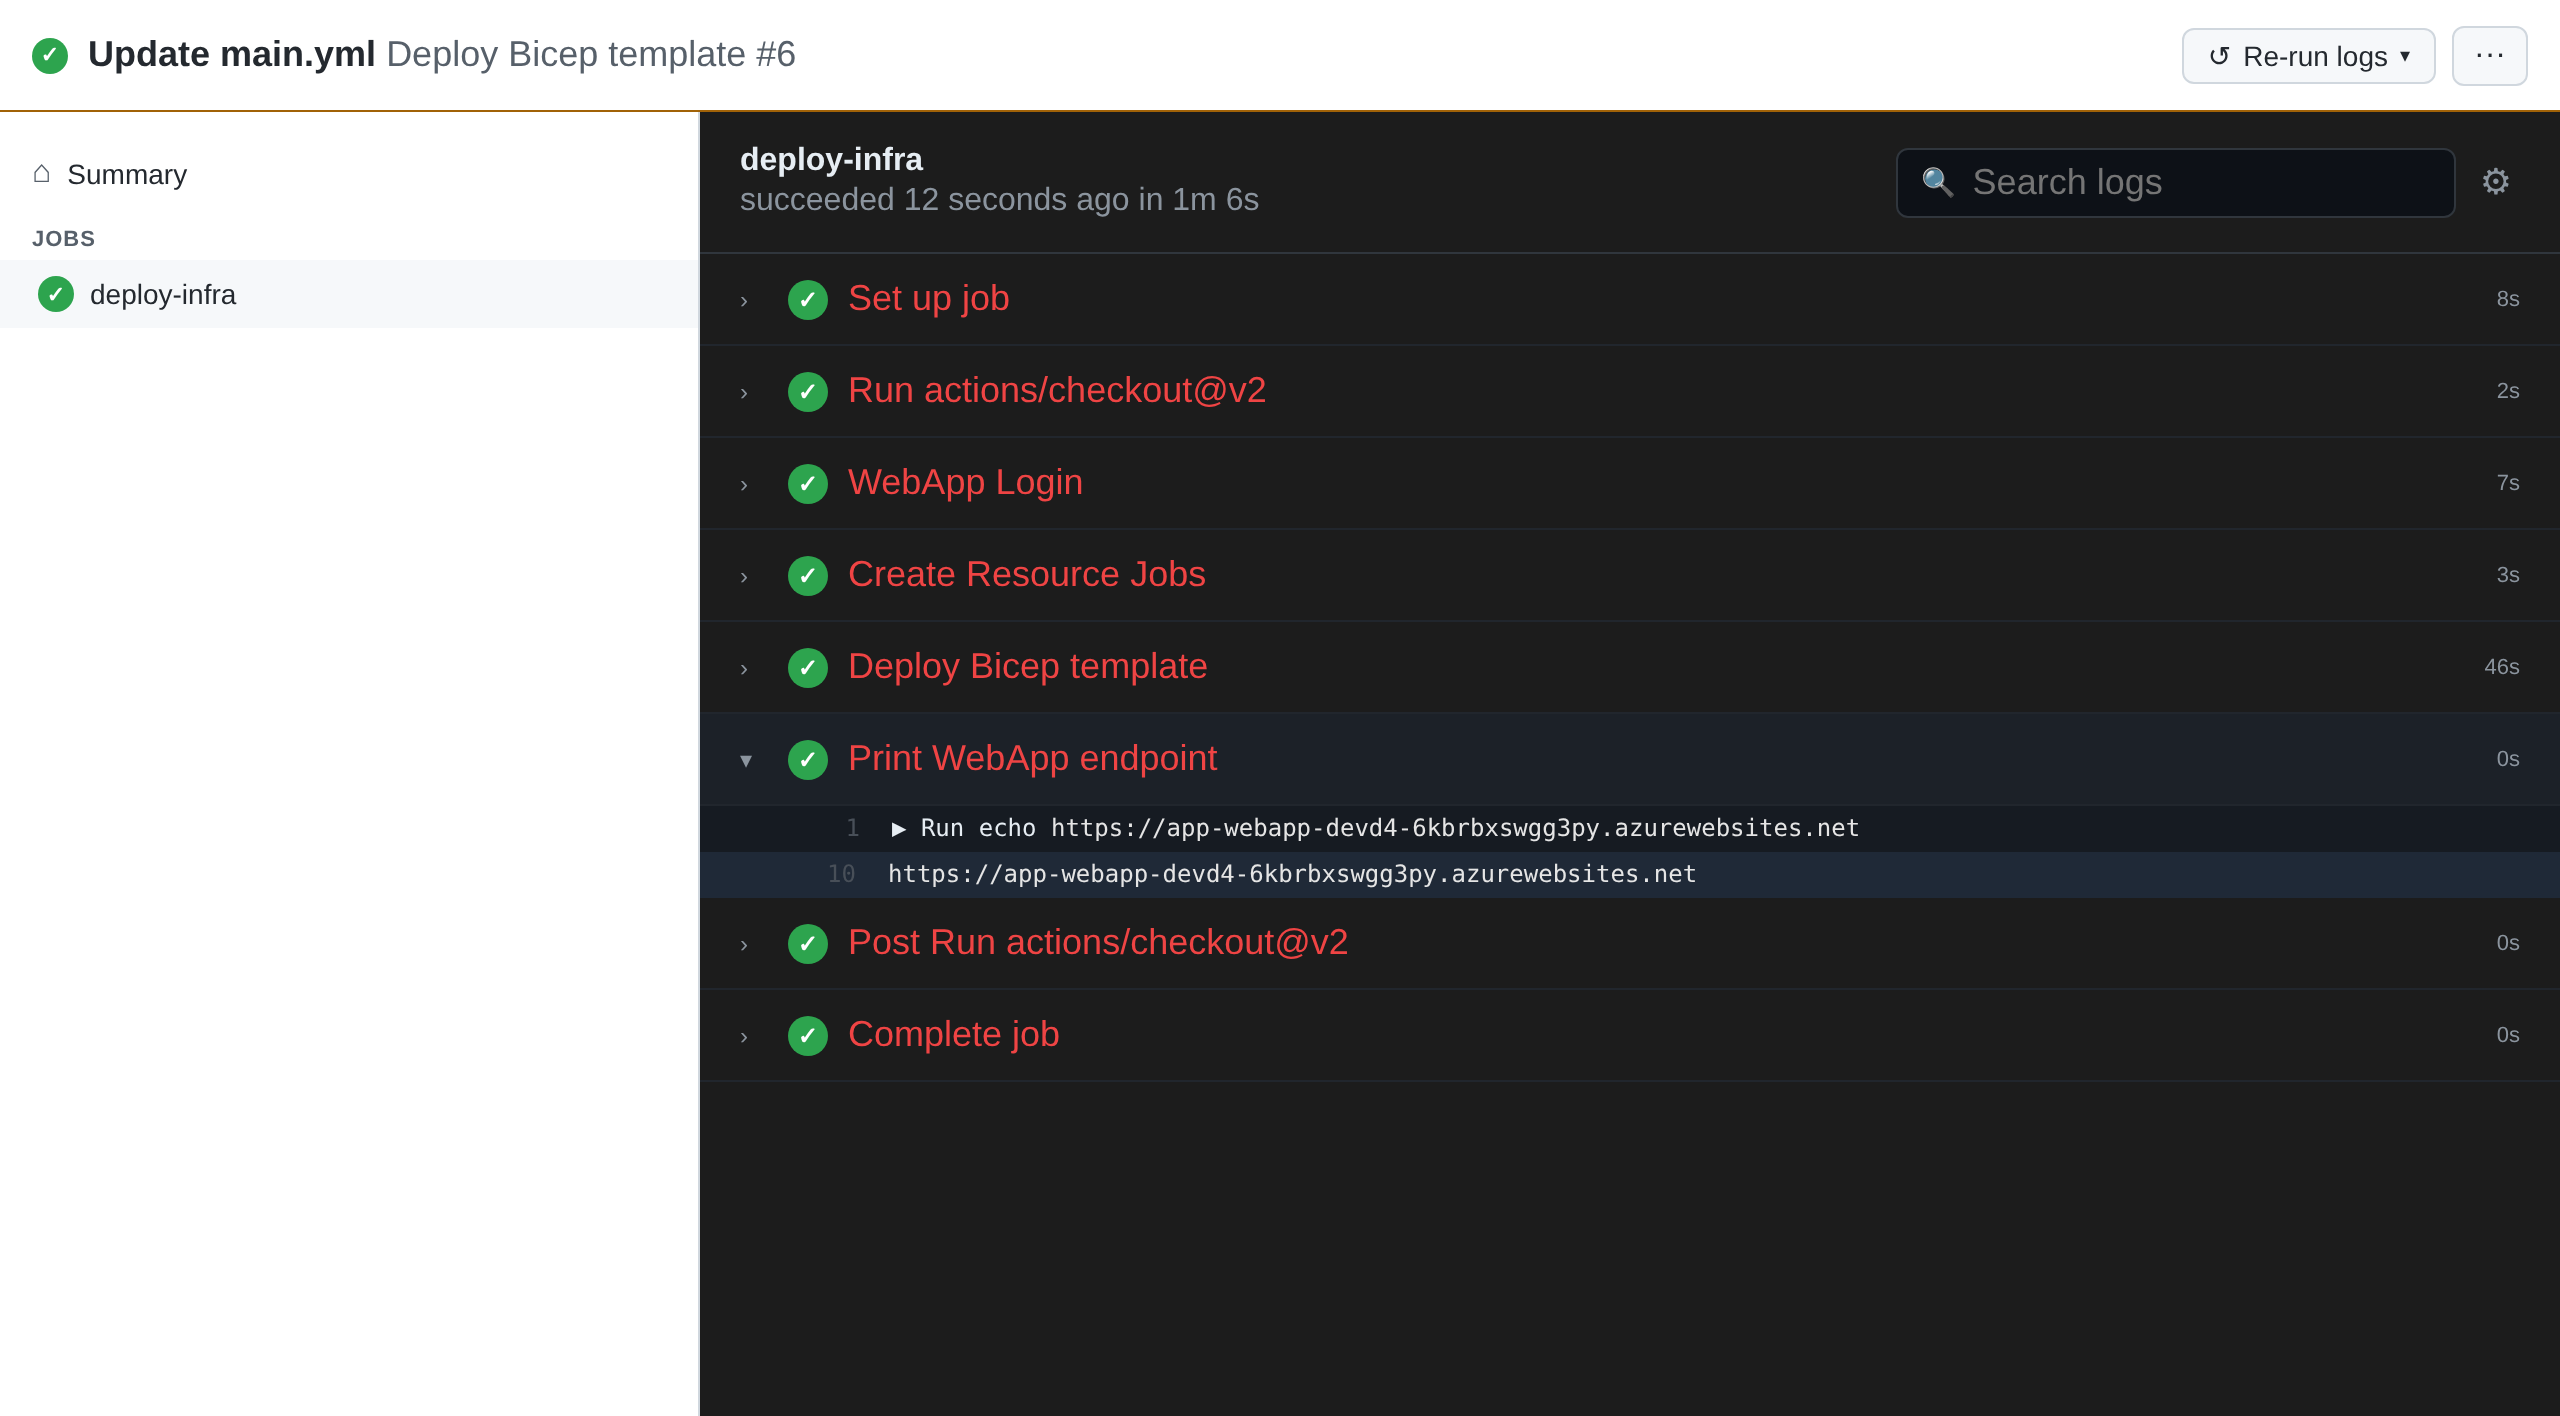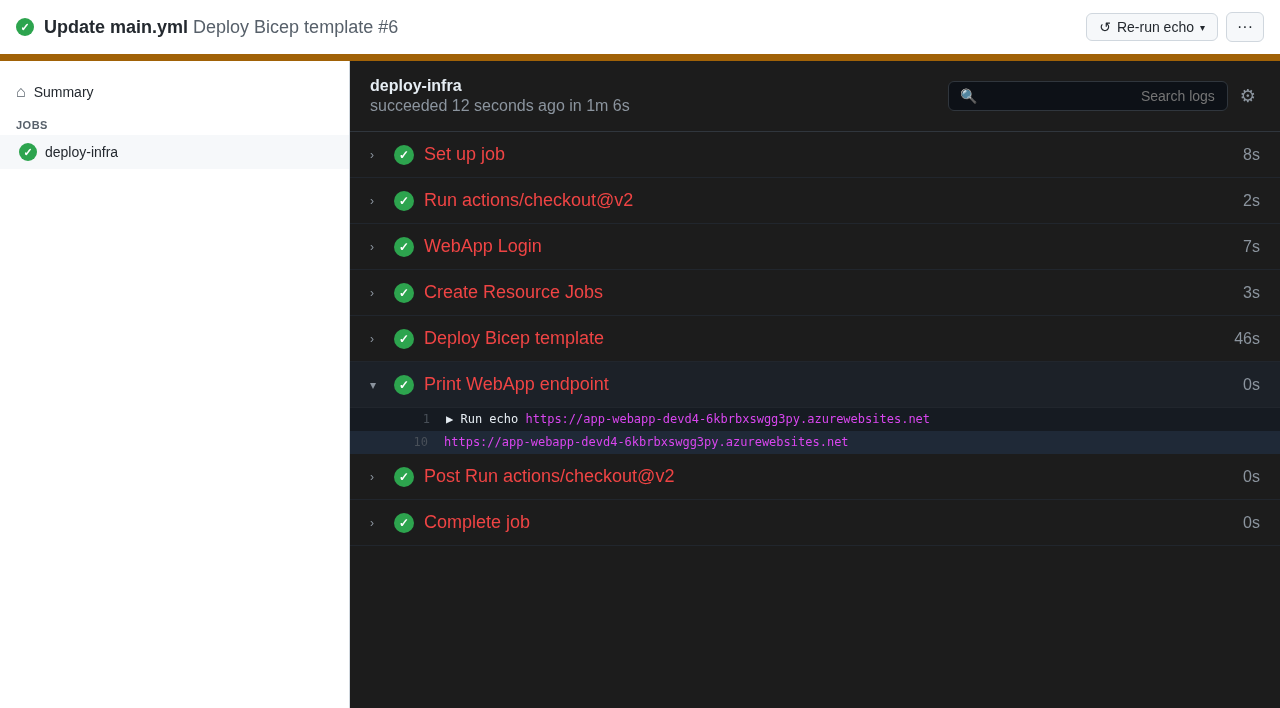--- a/index.html
+++ b/index.html
@@ -14,21 +14,21 @@
       display: flex;
       flex-direction: column;
     }
 
     
     .header {
       display: flex;
       align-items: center;
       justify-content: space-between;
       padding: 12px 16px;
-      border-bottom: 7px solid #a16207;
+      border-bottom: 1px solid #a16207;
       min-height: 56px;
     }
     .header-left {
       display: flex;
       align-items: center;
       gap: 10px;
     }
     .header-title {
       font-size: 18px;
       font-weight: 600;
@@ -172,23 +172,22 @@
       border: 1px solid #30363d;
       border-radius: 6px;
       padding: 6px 12px;
       width: 280px;
     }
     .search-input-wrap input {
       background: transparent;
       border: none;
       outline: none;
       color: #8b949e;
-      font-size: 14px;
+      font-size: 18px;
       width: 100%;
-      text-align: right;
     }
     .search-icon {
       color: #8b949e;
       font-size: 14px;
     }
     .gear-btn {
       background: transparent;
       border: none;
       color: #8b949e;
       cursor: pointer;
@@ -233,21 +232,21 @@
       content: '✓';
       color: white;
       font-size: 12px;
       font-weight: 700;
     }
     .step-name {
       font-size: 18px;
       color: #ef4444;
     }
     .step-duration {
-      font-size: 16px;
+      font-size: 11px;
       color: #8b949e;
     }
 
     
     .log-area {
       background: #161b22;
       padding: 0;
     }
     .log-line {
       display: flex;
@@ -266,39 +265,39 @@
       min-width: 30px;
       text-align: right;
       margin-right: 16px;
       user-select: none;
     }
     .log-text {
       color: #e6edf3;
       flex: 1;
     }
     .log-link {
-      color: #d946ef;
+      color: #e5e5e5;
       text-decoration: none;
     }
   </style>
 </head>
 <body>
 
 <div class="header">
   <div class="header-left">
     <div class="icon-success"></div>
     <span class="header-title">
       <span>Update main.yml</span>
       <span class="muted">Deploy Bicep template #6</span>
     </span>
   </div>
   <div class="header-right">
     <button class="btn-rerun">
       <span style="font-size:14px;">↺</span>
-      <span>Re-run echo</span>
+      <span>Re-run logs</span>
       <span style="font-size:10px;">▾</span>
     </button>
     <button class="btn-more">
       <span>···</span>
     </button>
   </div>
 </div>
 
 <div class="main">
 

